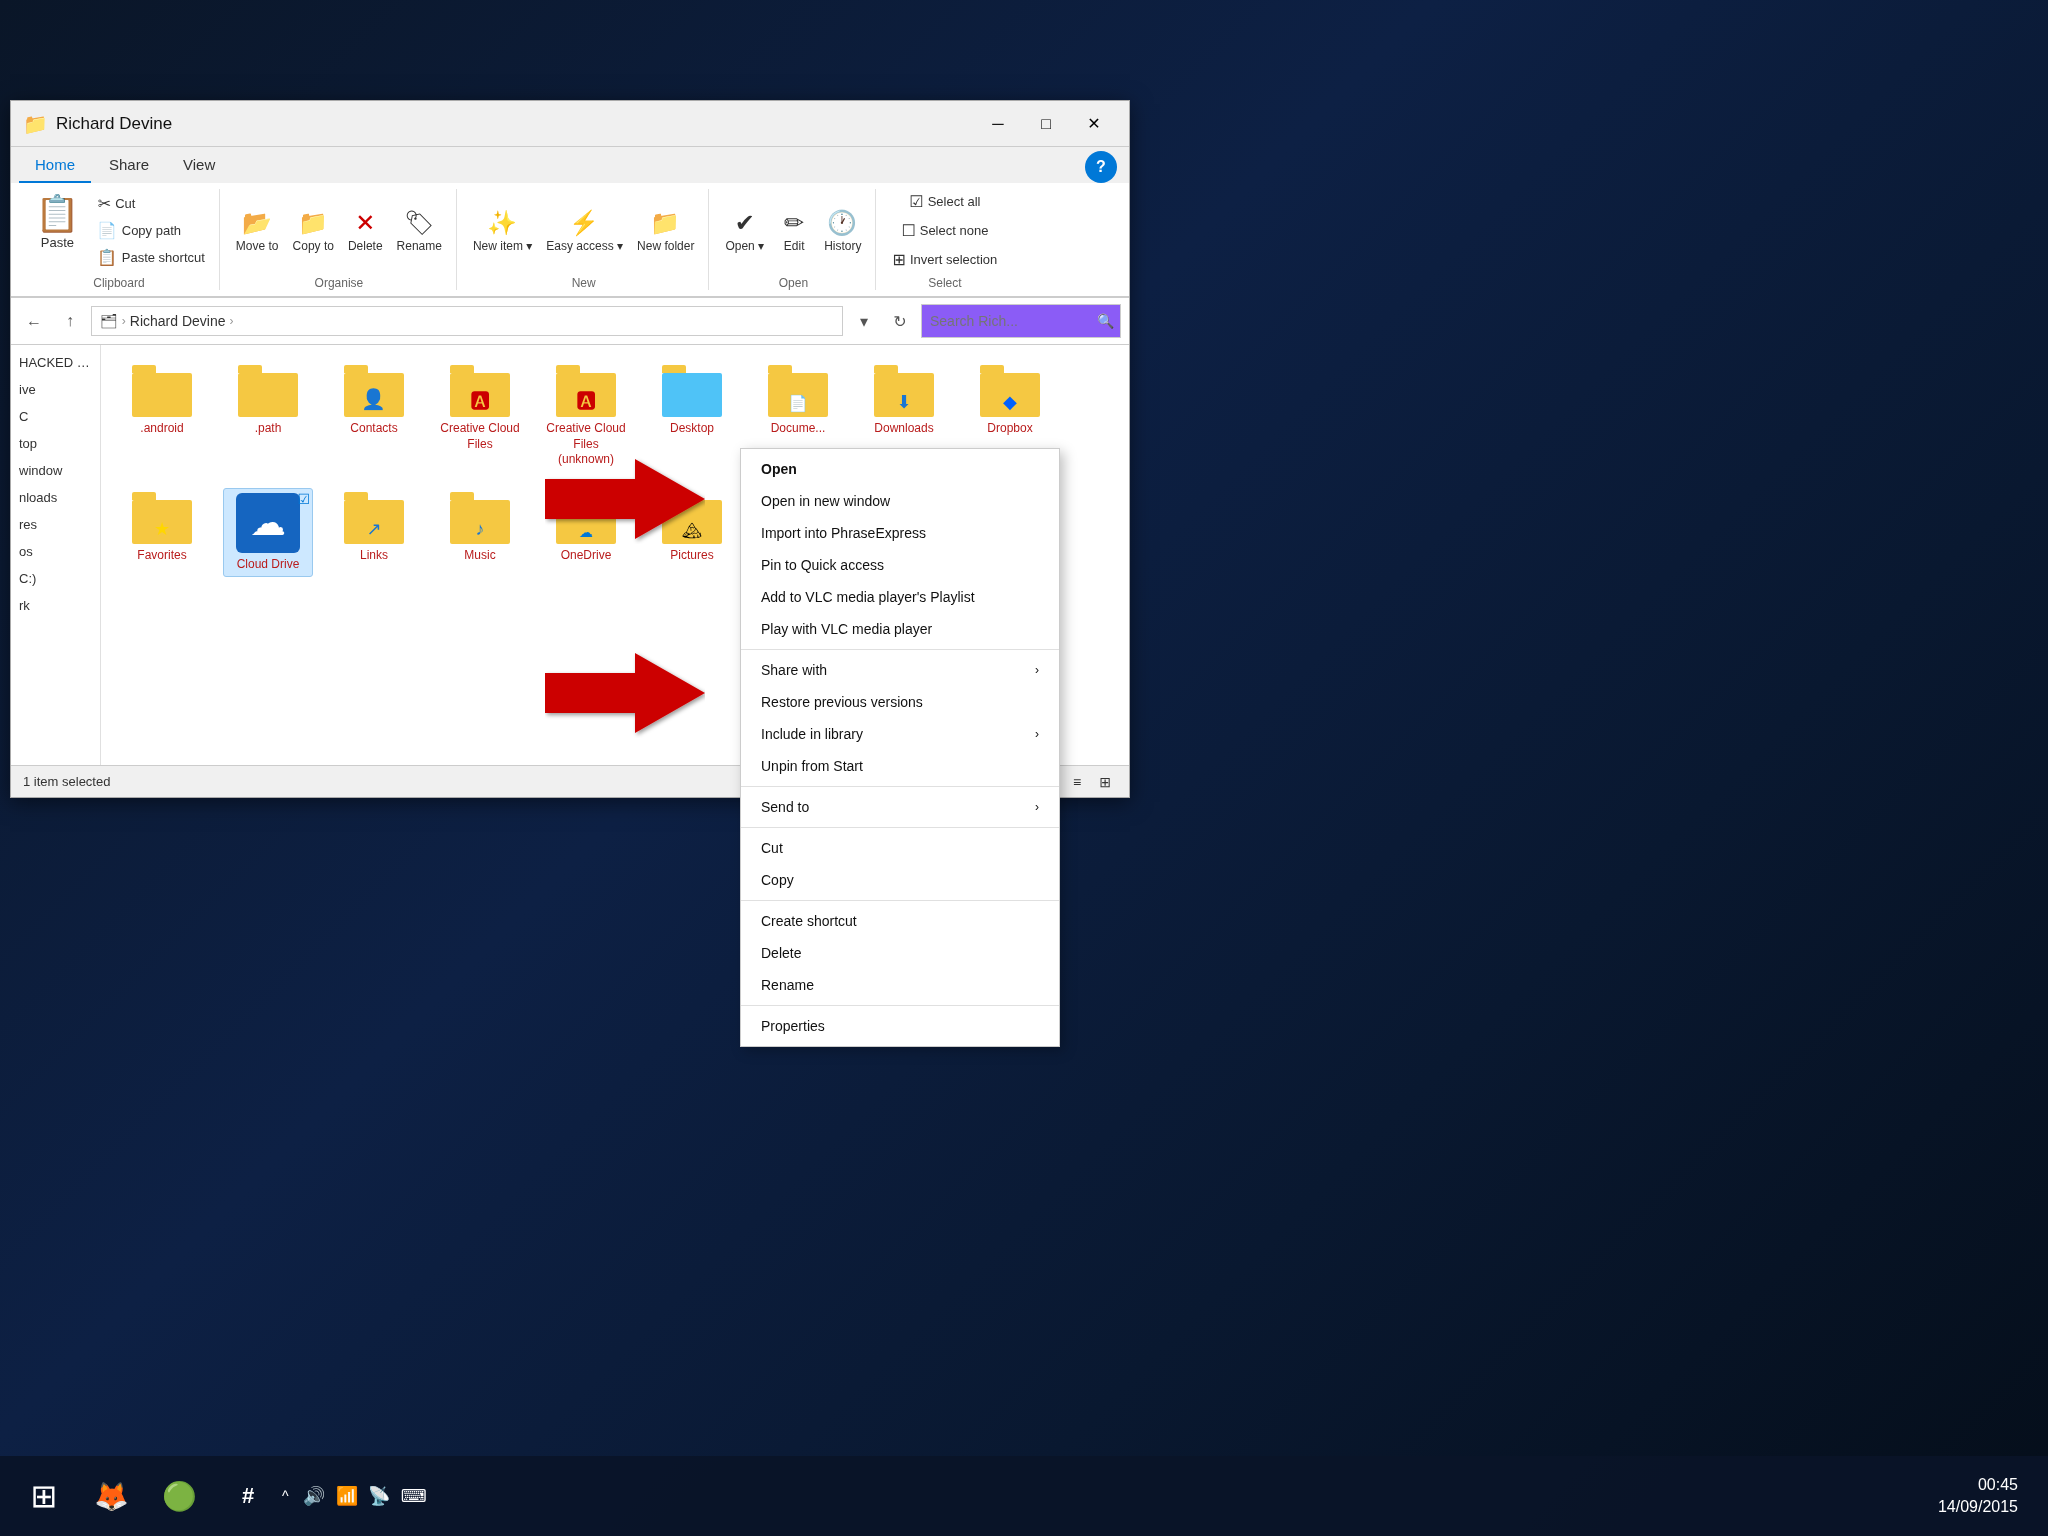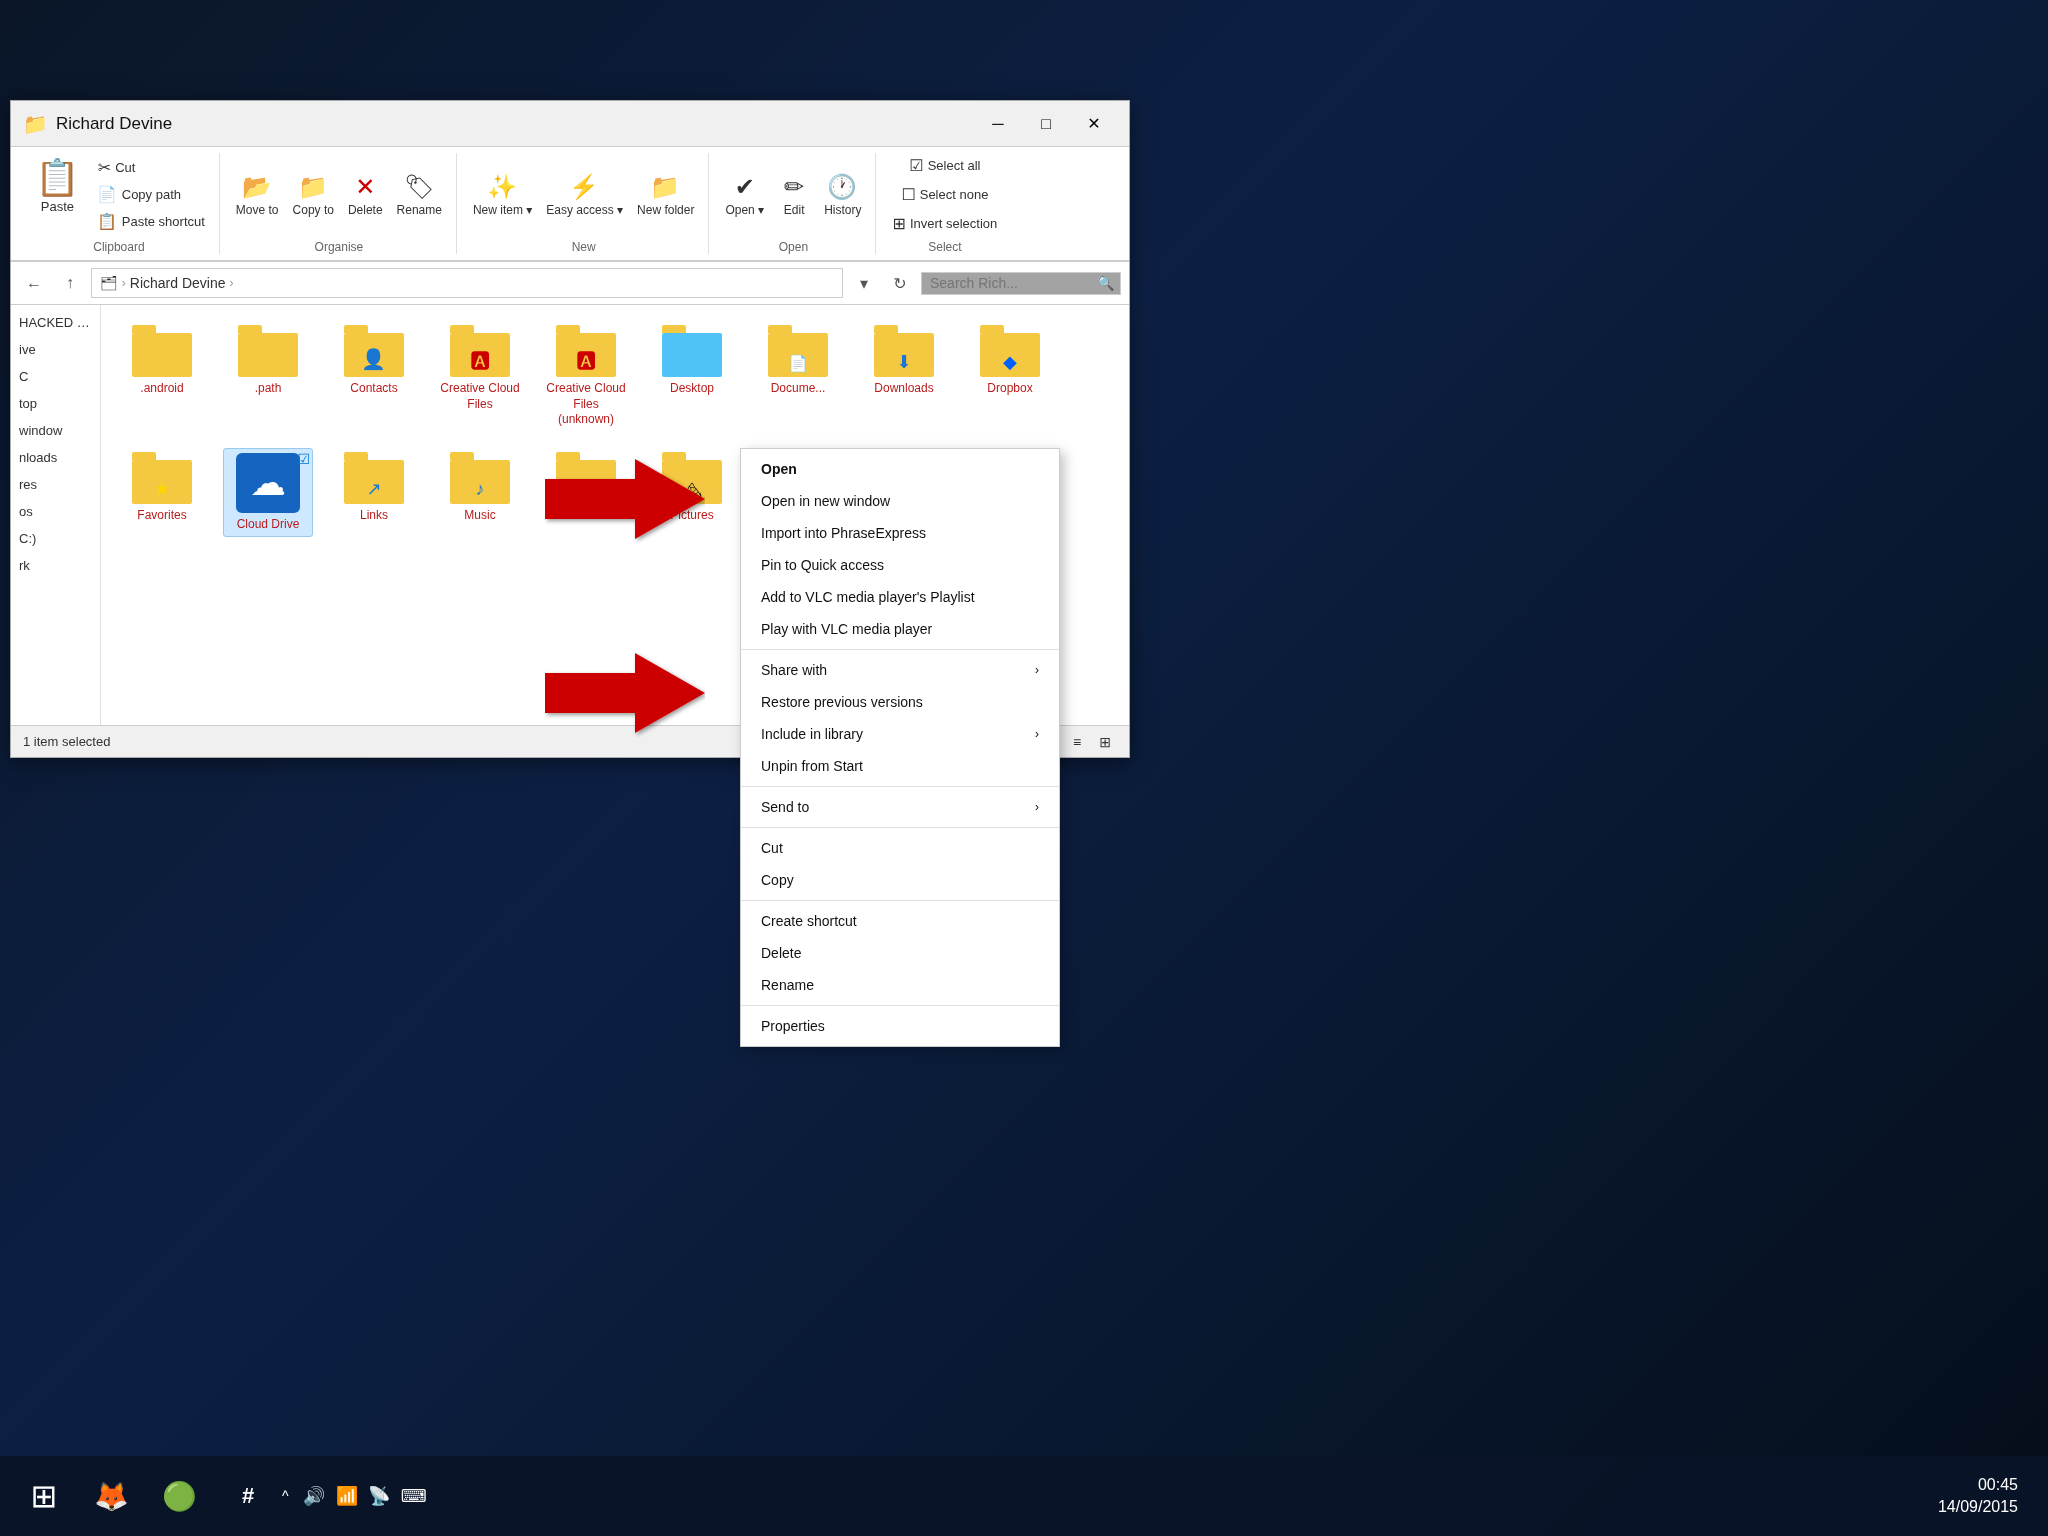--- a/index.html
+++ b/index.html
@@ -227,25 +227,25 @@
       font-size: 14px;
       display: flex;
       align-items: center;
       background: white;
       gap: 4px;
     }
     .addr-breadcrumb { color: #333; font-size: 14px; cursor: pointer; }
     .addr-sep { color: #999; font-size: 12px; }
     .search-box {
       width: 200px;
-      height: 23px;
+      height: 34px;
       border: 1px solid #ccc;
       padding: 0 28px 0 8px;
       font-size: 14px;
-      background: #a3a3a3;
+      background: #8b5cf6;
       position: relative;
     }
     .search-wrapper {
       position: relative;
       display: flex;
       align-items: center;
     }
     .search-icon-btn {
       position: absolute;
       right: 6px;
@@ -400,20 +400,29 @@
     <span class="title-bar-icon">📁</span>
     <span class="title-bar-text">Richard Devine</span>
     <div class="title-bar-controls">
       <div class="title-btn">─</div>
       <div class="title-btn">□</div>
       <div class="title-btn close">✕</div>
     </div>
   </div>
 
   <div class="ribbon">
+    <div style="display:flex; align-items:center;">
+      <div class="ribbon-tabs">
+        <div class="ribbon-tab active">Home</div>
+        <div class="ribbon-tab">Share</div>
+        <div class="ribbon-tab">View</div>
+      </div>
+      <div class="ribbon-help" style="margin-left:auto;">?</div>
+      <div style="width:8px;"></div>
+    </div>
 
     <div class="ribbon-content">
 
       <div class="ribbon-group">
         <div class="ribbon-buttons clipboard-group">
           <div class="clipboard-paste">
             <span class="icon">📋</span>
             <span>Paste</span>
           </div>
           <div class="clipboard-right">

